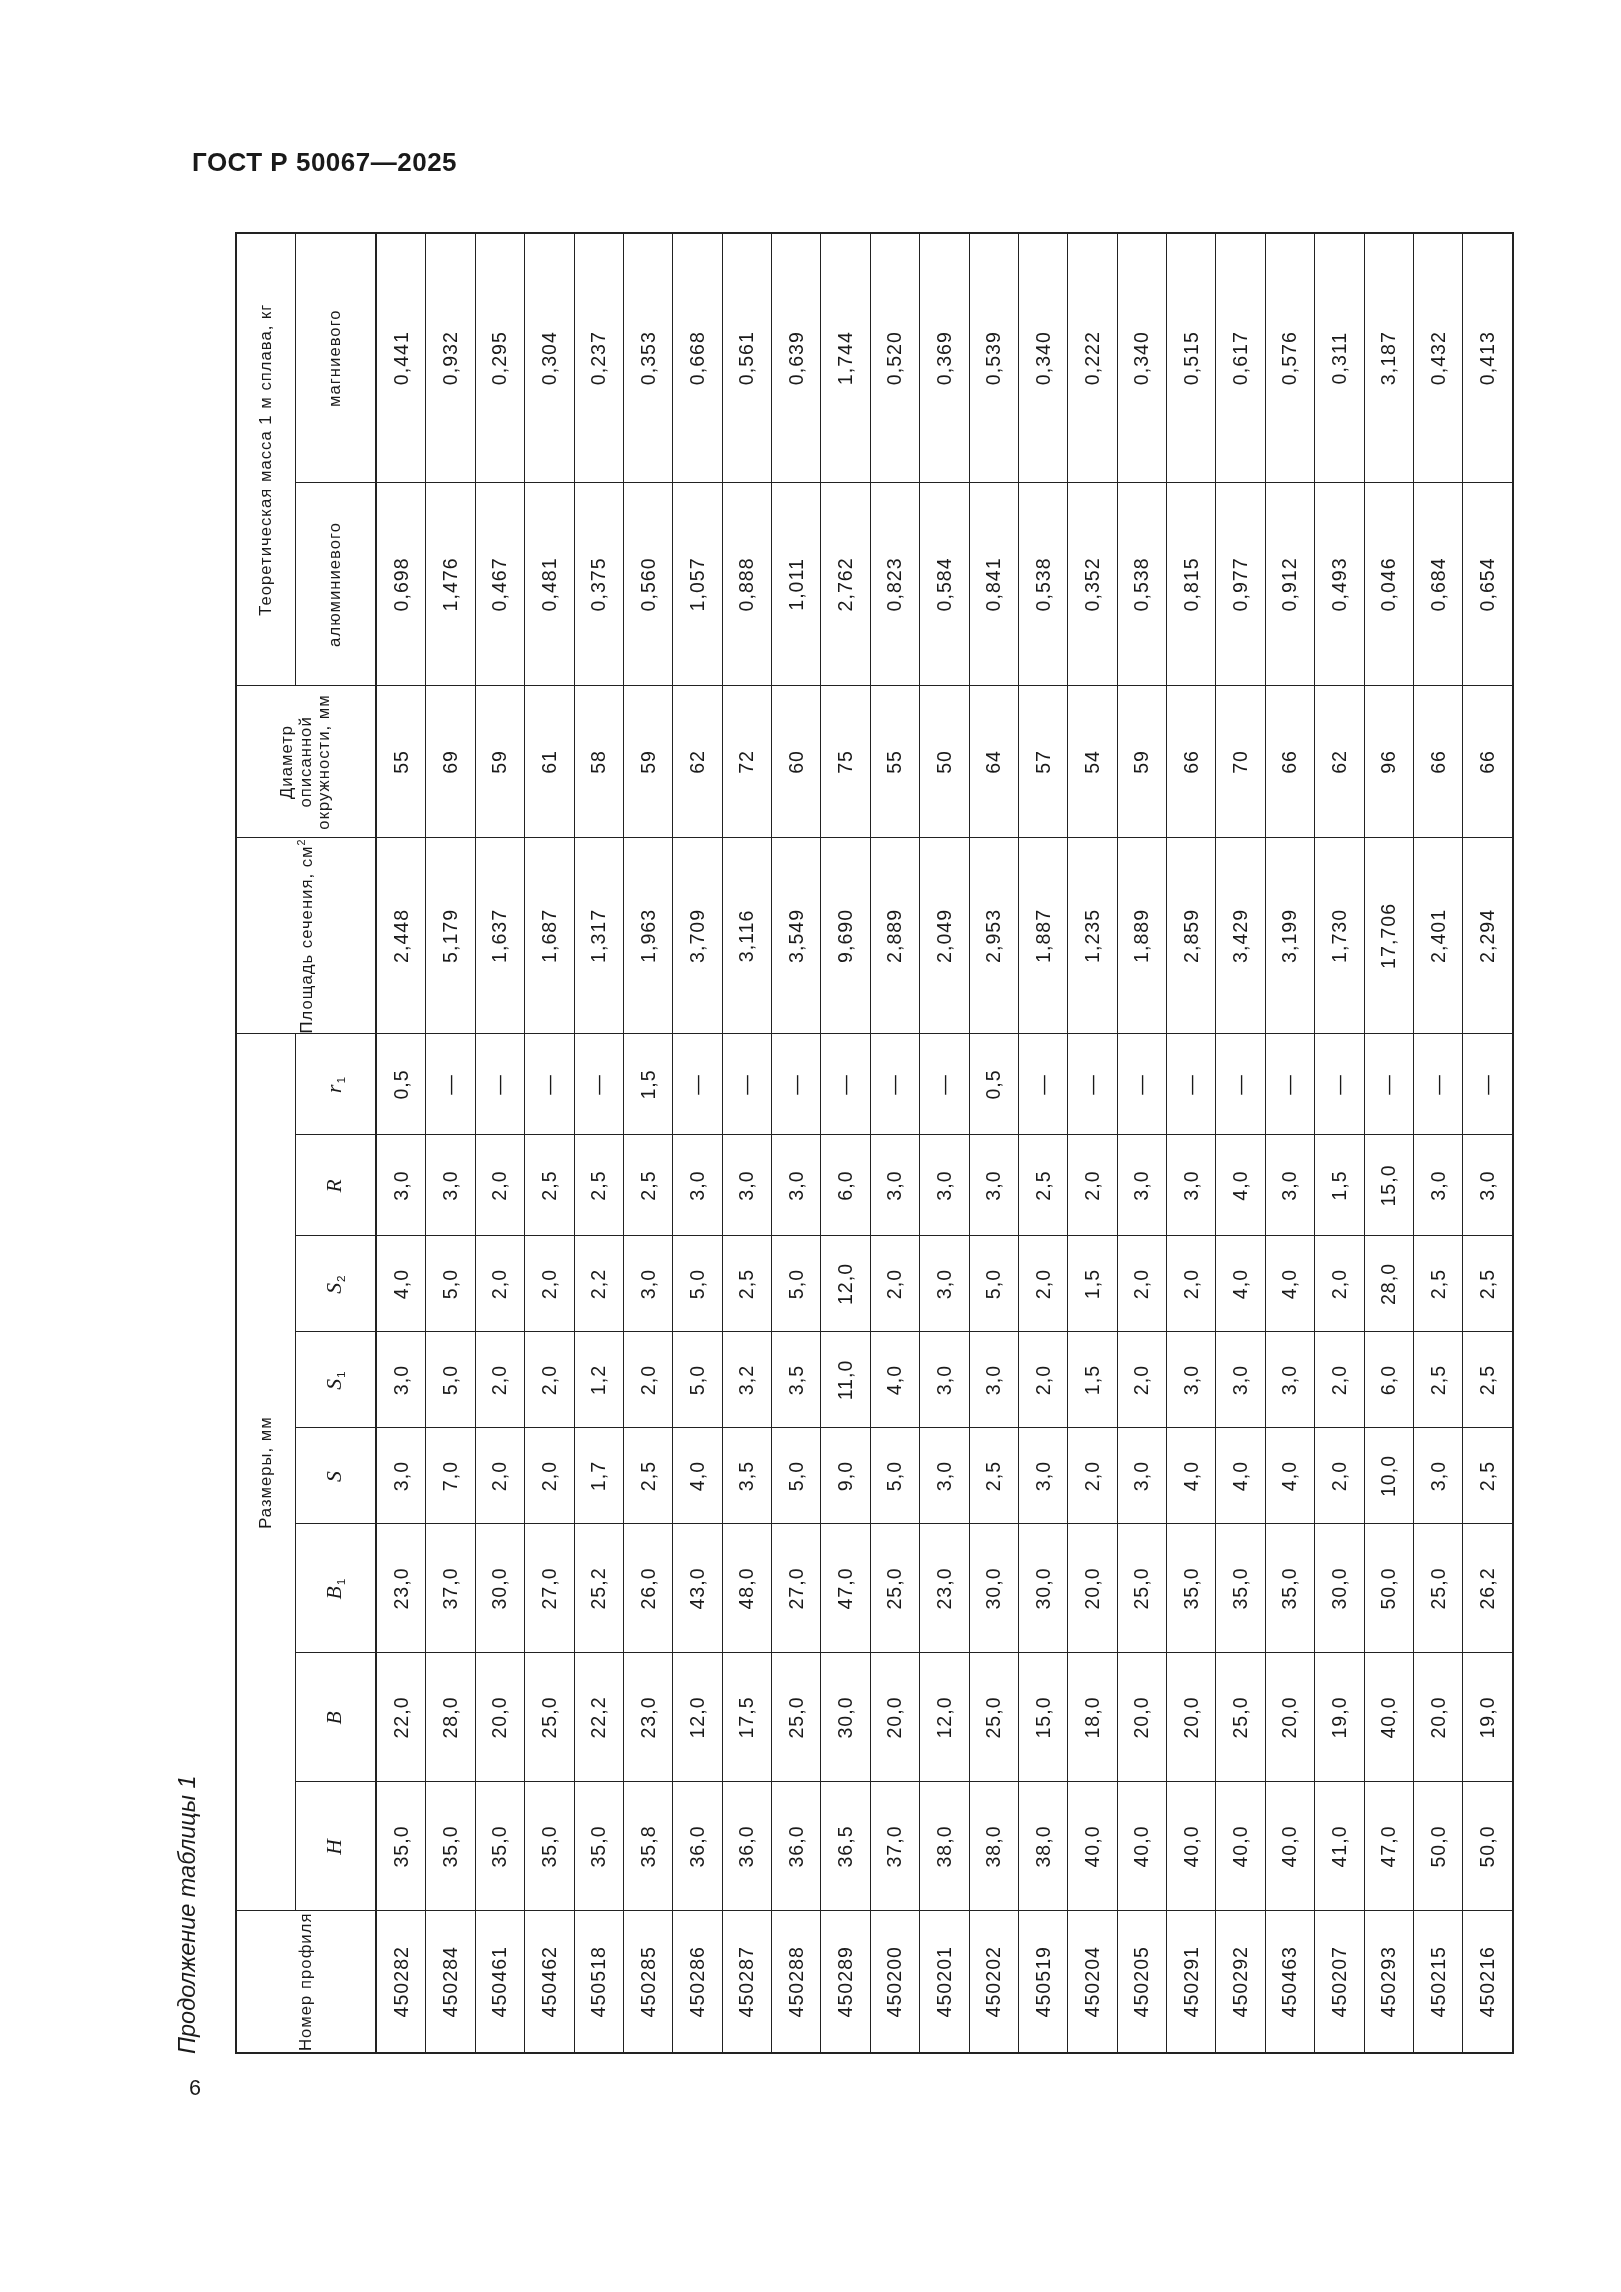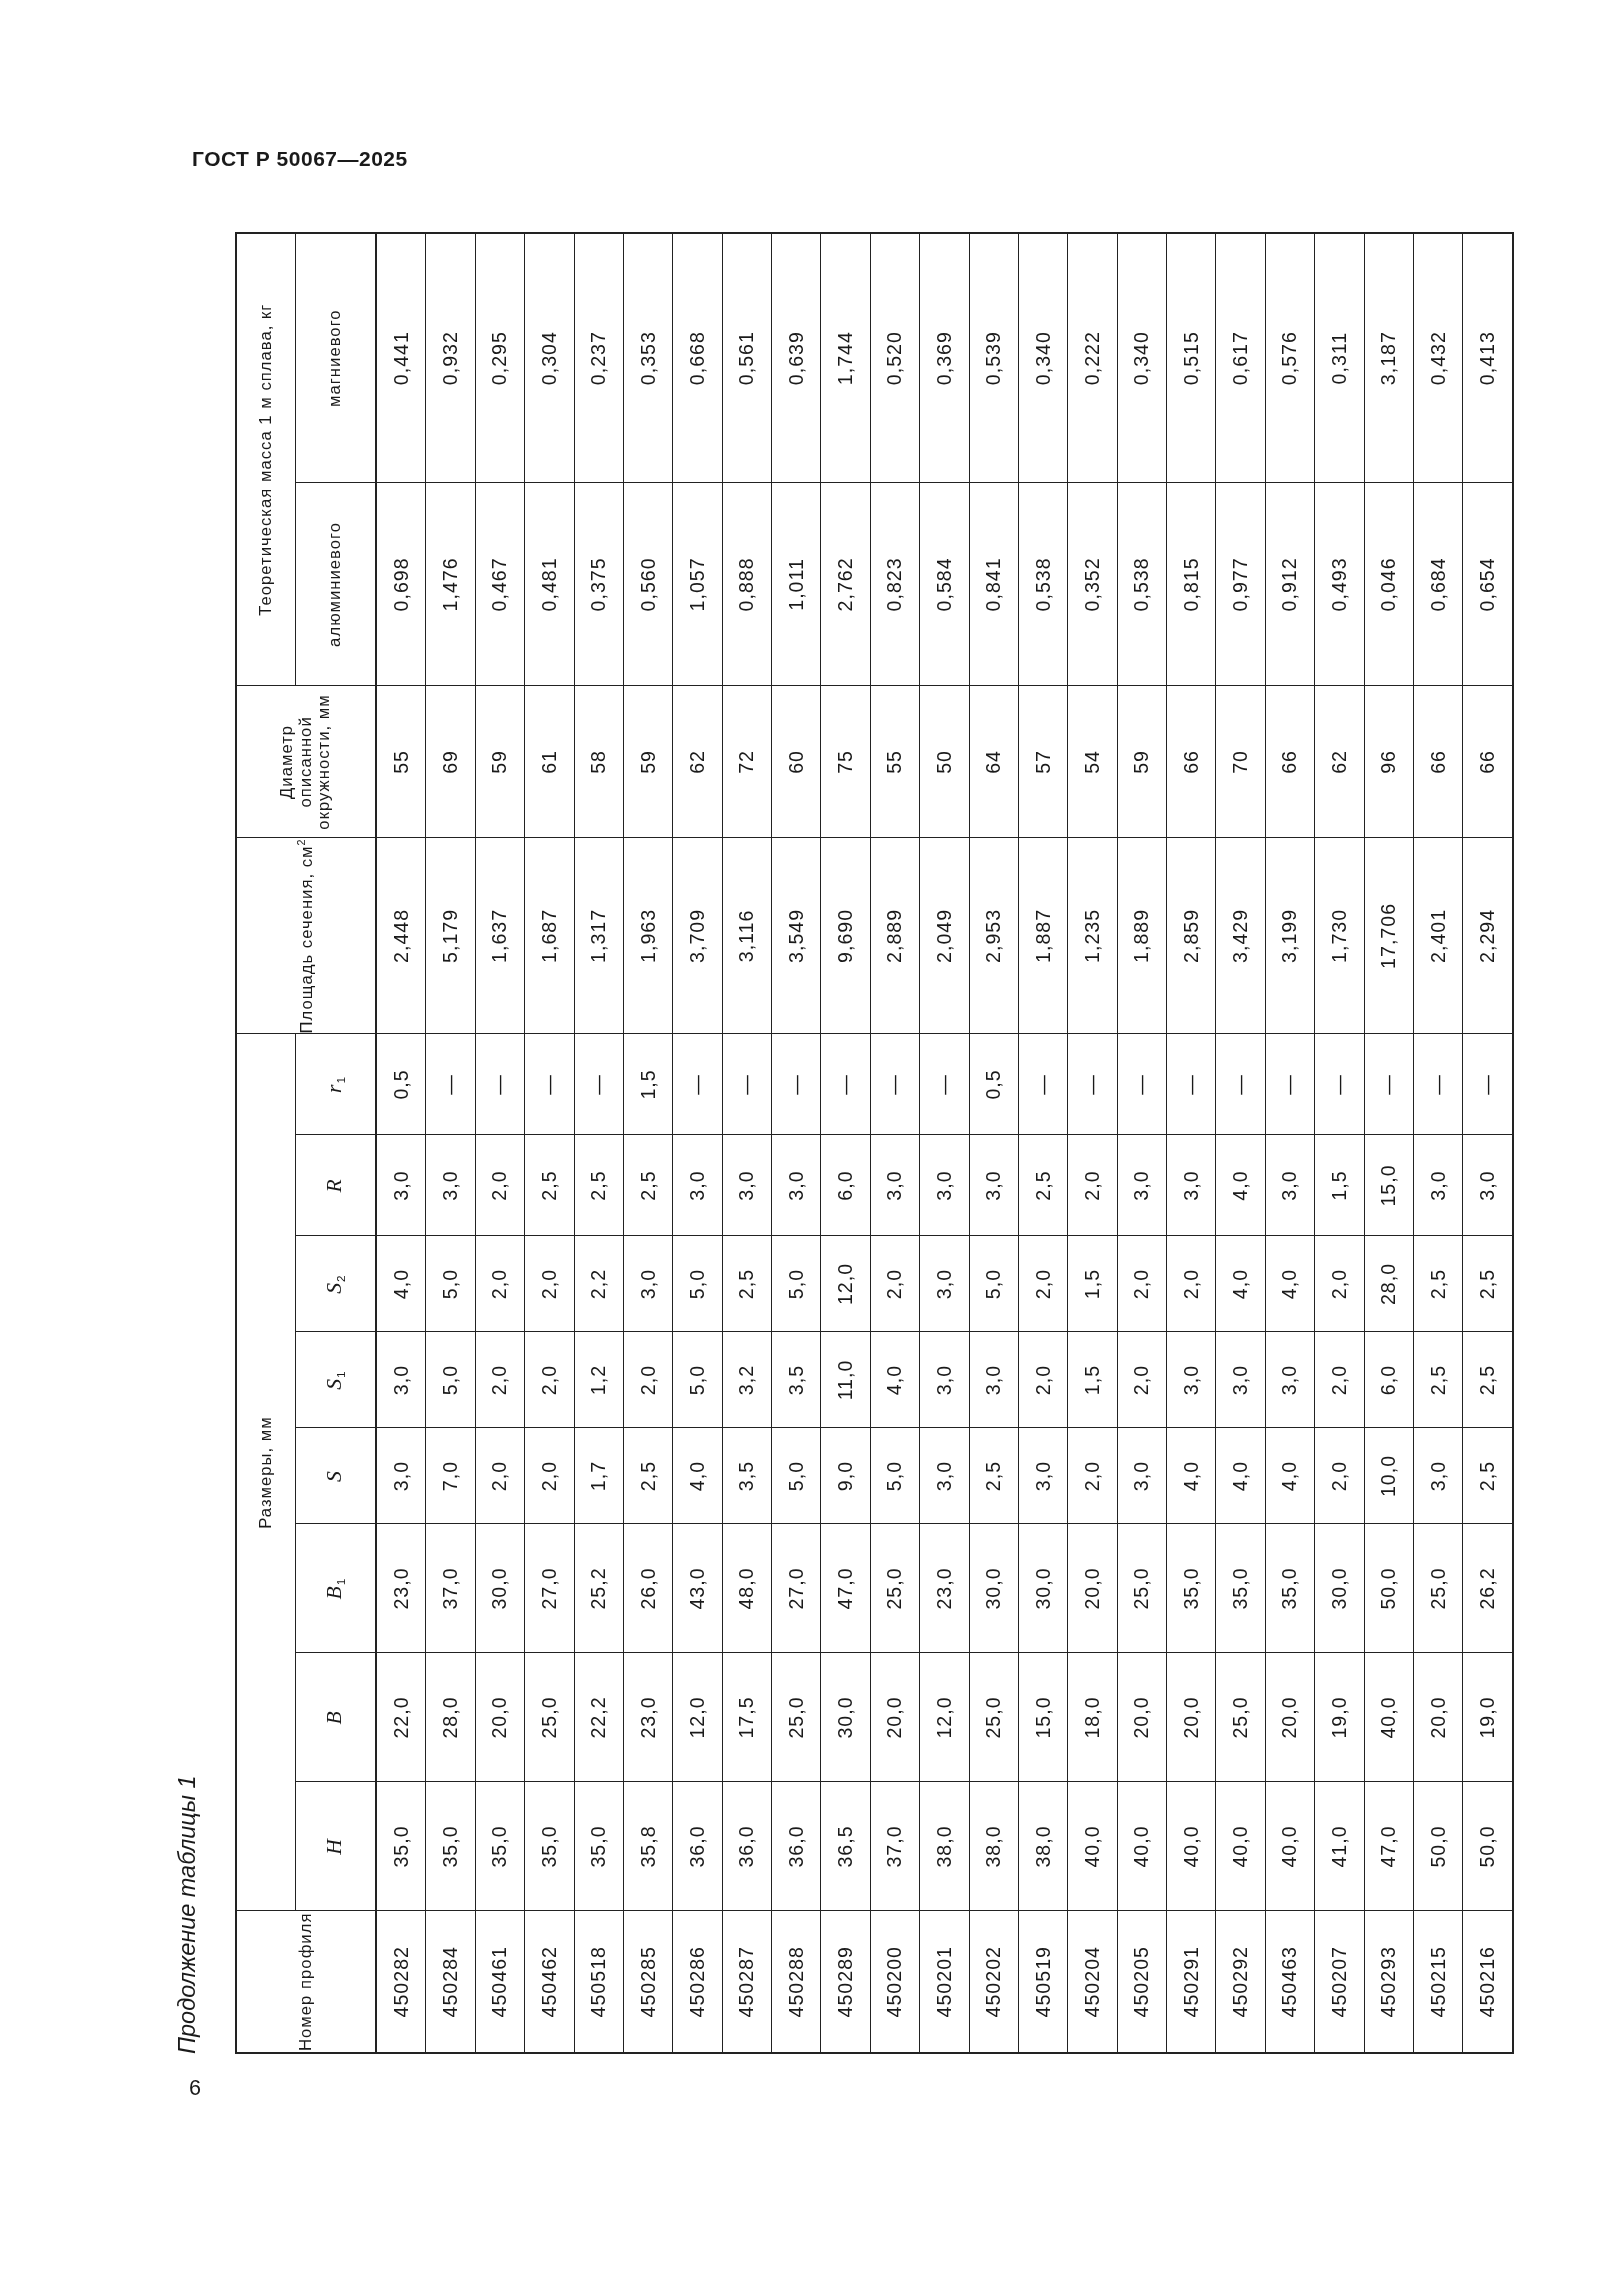--- a/index.html
+++ b/index.html
@@ -1,18 +1,18 @@
 <!DOCTYPE html>
 <html><head>
 <meta charset="utf-8">
 <style>
   html, body { margin:0; padding:0; background:#ffffff; }
   body { width:1621px; height:2293px; position:relative; overflow:hidden;
          font-family:"Liberation Sans", sans-serif; color:#1a1a1a; }
-  .doc-title { position:absolute; left:192px; top:147px; font-size:21px; font-weight:bold; letter-spacing:0.5px; }
+  .doc-title { position:absolute; left:192px; top:147px; font-size:26px; font-weight:bold; letter-spacing:0.5px; }
   .caption { position:absolute; left:174px; top:2054px; transform-origin:0 0; transform:rotate(-90deg);
              font-style:italic; font-size:23.5px; white-space:nowrap; }
   .page-num { position:absolute; left:189px; top:2075px; font-size:21.6px; }
   
   .table-wrap { position:absolute; left:235px; top:2054px; width:1821px; height:1279px;
                 transform-origin:0 0; transform:rotate(-90deg); }
   table { border-collapse:collapse; width:1821px; height:1279px; table-layout:fixed; }
   td, th { border:1.6px solid #222; text-align:center; vertical-align:middle; font-weight:normal;
            font-size:19.6px; padding:0; letter-spacing:1px; }
   table { border:2.9px solid #222; }

